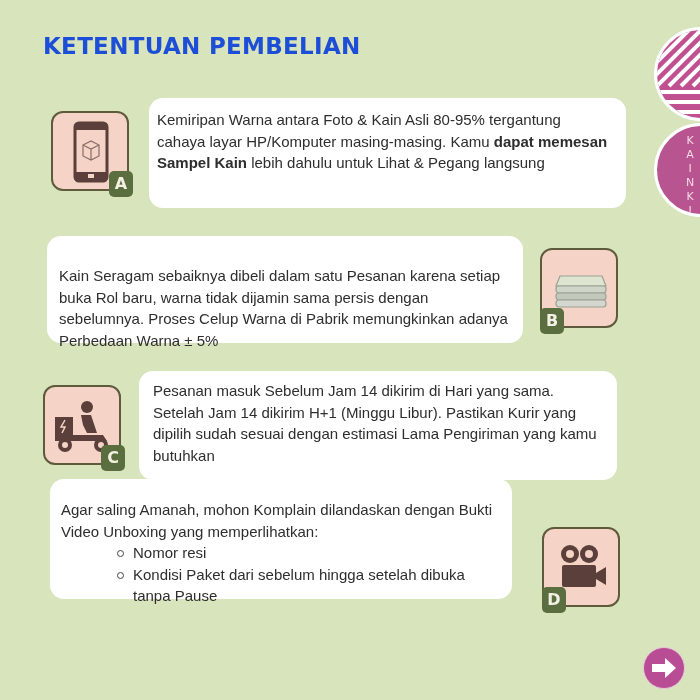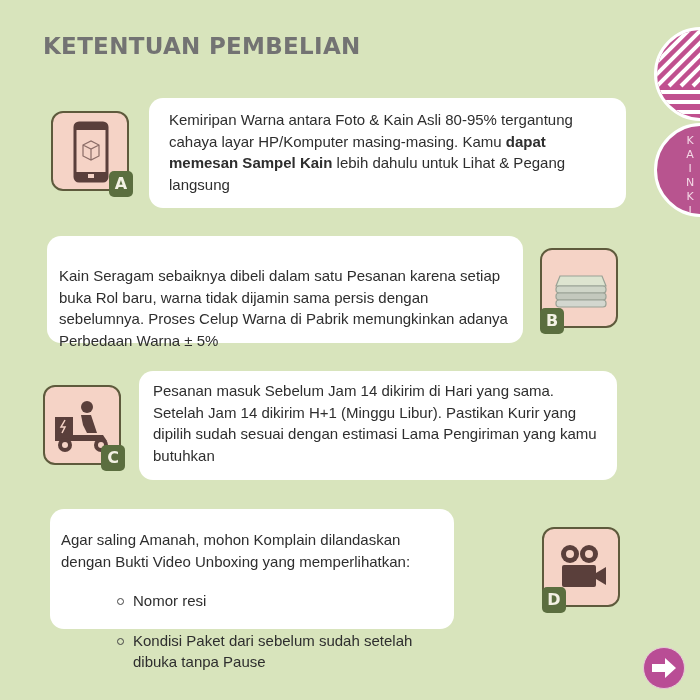--- a/index.html
+++ b/index.html
@@ -1,28 +1,28 @@
 <!DOCTYPE html>
 <html><head>
 <meta charset="utf-8">
 <style>
   html,body{margin:0;padding:0;}
   body{width:700px;height:700px;background:#d8e4bc;position:relative;overflow:hidden;font-family:"Liberation Sans",sans-serif;color:#2e2e2e;}
-  .title{position:absolute;left:43px;top:33px;font-size:23px;font-weight:bold;color:#737373;letter-spacing:0.3px;font-family:"DejaVu Sans",sans-serif;}
+  .title{position:absolute;left:43px;top:33px;font-size:23px;font-weight:bold;color:#1d4ed8;letter-spacing:0.3px;font-family:"DejaVu Sans",sans-serif;}
   .card{position:absolute;background:#ffffff;border-radius:14px;font-size:15px;line-height:21.5px;box-sizing:border-box;}
   .card b{font-weight:bold;}
   .tile{position:absolute;width:78px;height:80px;background:#f5d3c6;border:2px solid #5e5a3c;border-radius:12px;box-sizing:border-box;}
   .badge{position:absolute;width:24px;height:26px;background:#5b6e3f;border-radius:5px;color:#f3f1e4;font-weight:bold;font-size:16px;text-align:center;line-height:26px;font-family:"DejaVu Sans",sans-serif;}
   .tile svg{position:absolute;}
   .logo1{position:absolute;left:654px;top:27px;width:88px;height:88px;border-radius:50%;border:3px solid #fff;overflow:hidden;background:#c0508f;}
   .logo2{position:absolute;left:654px;top:123px;width:88px;height:88px;border-radius:50%;border:3px solid #fff;background:#b8548f;overflow:hidden;}
   .logo2 .txt{position:absolute;left:26px;top:8px;width:14px;color:#f4d8e6;font-size:11px;letter-spacing:0;line-height:14px;text-align:center;font-family:"DejaVu Sans",sans-serif;}
   .next{position:absolute;left:643px;top:647px;width:40px;height:40px;border-radius:50%;background:#b94d95;border:1px solid #e7c8d8;}
   ul{margin:0;padding:0 0 0 72px;list-style:none;}
-  ul li{position:relative;margin-top:18px;}
+  ul li{position:relative;}
   ul li::before{content:"";position:absolute;left:-16px;top:8px;width:5px;height:5px;border:1px solid #444;border-radius:50%;}
 </style>
 </head>
 <body>
 
 <div class="title">KETENTUAN PEMBELIAN</div>
 
 <div class="logo1">
   <svg width="88" height="88" viewBox="0 0 88 88">
     <g stroke="#fff" stroke-width="4">
@@ -46,21 +46,21 @@
 <div class="tile" style="left:51px;top:111px;">
   <svg style="left:20px;top:8px;" width="36" height="62" viewBox="0 0 36 62">
     <rect x="2" y="2" width="32" height="58" rx="4" fill="none" stroke="#5a3f3b" stroke-width="3"></rect>
     <rect x="2" y="2" width="32" height="7" fill="#5a3f3b"></rect>
     <rect x="2" y="51" width="32" height="9" fill="#5a3f3b"></rect>
     <rect x="15" y="53" width="6" height="4" fill="#f5d3c6"></rect>
     <path d="M10 24 L18 20 L26 24 L26 35 L18 39 L10 35 Z M10 24 L18 28 L26 24 M18 28 L18 39" fill="none" stroke="#8a6c66" stroke-width="1.2"></path>
   </svg>
   <div class="badge" style="left:56px;top:58px;">A</div>
 </div>
-<div class="card" style="left:149px;top:98px;width:477px;height:110px;padding:11px 14px 0 20px;">
+<div class="card" style="left:149px;top:98px;width:477px;height:110px;padding:11px 14px 0 8px;">
   <span>Kemiripan Warna antara Foto &amp; Kain Asli 80-95% tergantung cahaya layar HP/Komputer masing-masing. Kamu </span><b>dapat memesan Sampel Kain</b><span> lebih dahulu untuk Lihat &amp; Pegang langsung</span>
 </div>
 
 <div class="card" style="left:47px;top:236px;width:476px;height:107px;padding:29px 14px 0 12px;">
   <span>Kain Seragam sebaiknya dibeli dalam satu Pesanan karena setiap buka Rol baru, warna tidak dijamin sama persis dengan sebelumnya. Proses Celup Warna di Pabrik memungkinkan adanya Perbedaan Warna ± 5%</span>
 </div>
 <div class="tile" style="left:540px;top:248px;">
   <svg style="left:12px;top:22px;" width="54" height="40" viewBox="0 0 54 40">
     <path d="M6 4 L48 4 L52 14 L2 14 Z" fill="#dde4d0" stroke="#9aa296" stroke-width="1.2"></path>
     <rect x="2" y="14" width="50" height="7" rx="3" fill="#cfd5c8" stroke="#9aa296" stroke-width="1.2"></rect>
@@ -81,25 +81,25 @@
       <circle cx="12" cy="46" r="3" fill="#f5d3c6"></circle>
     <circle cx="48" cy="46" r="7" fill="#5a3f3b"></circle>
       <circle cx="48" cy="46" r="3" fill="#f5d3c6"></circle>
   </svg>
   <div class="badge" style="left:56px;top:58px;">C</div>
 </div>
 <div class="card" style="left:139px;top:371px;width:478px;height:109px;padding:9px 8px 0 14px;">
   <span>Pesanan masuk Sebelum Jam 14 dikirim di Hari yang sama. Setelah Jam 14 dikirim H+1 (Minggu Libur). Pastikan Kurir yang dipilih sudah sesuai dengan estimasi Lama Pengiriman yang kamu butuhkan</span>
 </div>
 
-<div class="card" style="left:50px;top:509px;width:404px;height:120px;padding:20px 14px 0 11px;">
+<div class="card" style="left:50px;top:479px;width:462px;height:120px;padding:20px 14px 0 11px;">
   <div>Agar saling Amanah, mohon Komplain dilandaskan dengan Bukti Video Unboxing yang memperlihatkan:</div>
   <ul>
     <li>Nomor resi</li>
-    <li>Kondisi Paket dari sebelum sudah setelah dibuka tanpa Pause</li>
+    <li>Kondisi Paket dari sebelum hingga setelah dibuka tanpa Pause</li>
   </ul>
 </div>
 <div class="tile" style="left:542px;top:527px;">
   <svg style="left:14px;top:14px;" width="52" height="50" viewBox="0 0 52 50">
     <circle cx="12" cy="11" r="9" fill="#5a3f3b"></circle>
       <circle cx="12" cy="11" r="4" fill="#f5d3c6"></circle>
     <circle cx="31" cy="11" r="9" fill="#5a3f3b"></circle>
       <circle cx="31" cy="11" r="4" fill="#f5d3c6"></circle>
     <rect x="4" y="22" width="34" height="22" rx="2" fill="#5a3f3b"></rect>
     <path d="M38 30 L48 24 L48 42 L38 36 Z" fill="#5a3f3b"></path>

